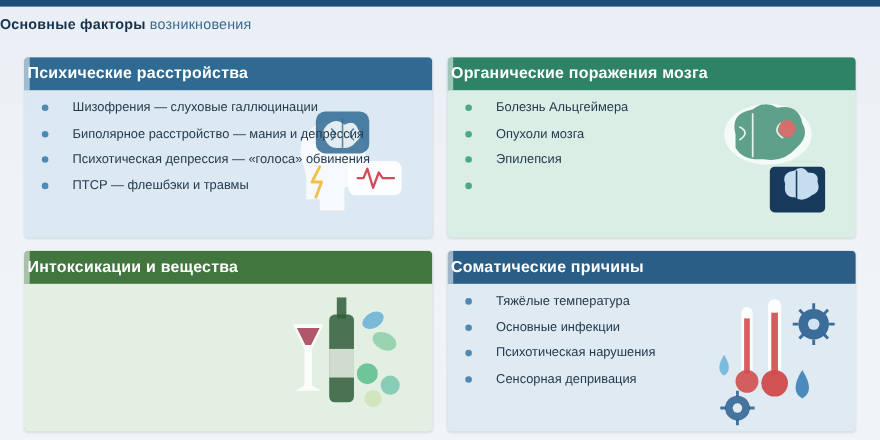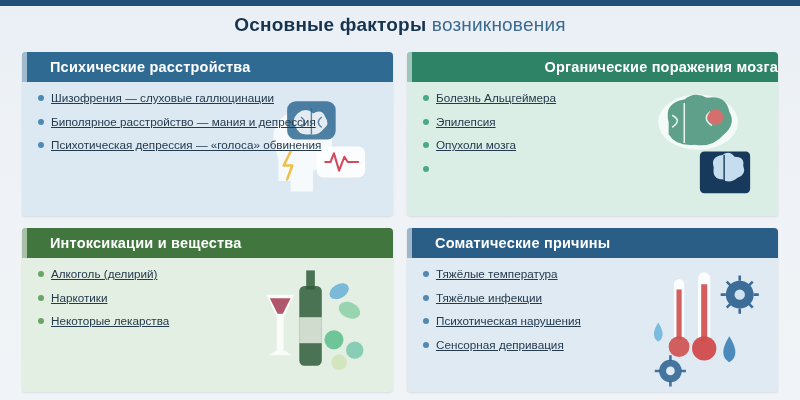--- a/index.html
+++ b/index.html
@@ -23,22 +23,21 @@
     position: absolute;
     top: 0; left: 0; right: 0;
     height: 6px;
     background: #1f4e79;
   }
   .title {
     position: absolute;
     top: 14px;
     left: 0;
     right: 0;
-    text-align: center;
-    font-size: 19px;
+    font-size: 13px;
     color: #2e4a63;
     letter-spacing: .2px;
   }
   .title b {
     color: #16334d;
     font-weight: bold;
   }
   .title span.light {
     color: #3b6a8f;
     font-weight: normal;
@@ -60,21 +59,21 @@
     position: relative;
     border-radius: 4px;
     overflow: hidden;
     box-shadow: 0 1px 2px rgba(20,50,80,.12);
   }
   .card .hdr {
     position: relative;
     height: 30px;
     display: flex;
     align-items: center;
-    padding-left: 28px;
+    padding-left: 3px;
     color: #ffffff;
     font-size: 14.5px;
     font-weight: bold;
     letter-spacing: .2px;
   }
   .card .hdr .accentbar {
     position: absolute;
     left: 0; top: 0; bottom: 0;
     width: 5px;
     background: rgba(255,255,255,.55);
@@ -84,40 +83,39 @@
     top: 30px; left: 0; right: 0; bottom: 0;
   }
   .bullets {
     position: relative;
     padding: 9px 0 0 16px;
     z-index: 3;
   }
   .bullet {
     display: flex;
     align-items: flex-start;
-    gap: 7px;
+    gap: 22px;
     margin-bottom: 9px;
     font-size: 11.7px;
     color: #243a4d;
     line-height: 1.25;
-    text-decoration: underline;
   }
   .dot {
     width: 6px; height: 6px;
     border-radius: 50%;
     margin-top: 4px;
     flex: 0 0 auto;
   }
 
   
   .c1 { background: #dce9f3; }
   .c1 .hdr { background: #2f6a93; }
   .c1 .dot { background: #4e8ab5; }
   .c2 { background: #daeee6; }
-  .c2 .hdr { background: #2e8266; justify-content: flex-end; }
+  .c2 .hdr { background: #2e8266; }
   .c2 .dot { background: #4ba888; }
   .c3 { background: #e3efe3; }
   .c3 .hdr { background: #41763f; }
   .c3 .dot { background: #6aa567; }
   .c4 { background: #dfeaf2; }
   .c4 .hdr { background: #2b5e87; }
   .c4 .dot { background: #5189b0; }
 
   .art {
     position: absolute;
@@ -165,20 +163,24 @@
               <span>Шизофрения — слуховые галлюцинации</span>
             </div>
           <div class="bullet">
               <span class="dot"></span>
               <span>Биполярное расстройство — мания и депрессия</span>
             </div>
           <div class="bullet">
               <span class="dot"></span>
               <span>Психотическая депрессия — «голоса» обвинения</span>
             </div>
+          <div class="bullet">
+              <span class="dot"></span>
+              <span>ПТСР — флешбэки и травмы</span>
+            </div>
         </div>
       </div>
     </div>
 
     <div class="card c2">
       <div class="hdr">
         <span class="accentbar"></span>
         <span>Органические поражения мозга</span>
       </div>
       <div class="body">
@@ -193,25 +195,25 @@
             <path d="M104 82 L104 114" stroke="#17395c" stroke-width="1.6" fill="none"></path>
           </svg>
         </div>
         <div class="bullets">
           <div class="bullet">
               <span class="dot"></span>
               <span>Болезнь Альцгеймера</span>
             </div>
           <div class="bullet">
               <span class="dot"></span>
+              <span>Опухоли мозга</span>
+            </div>
+          <div class="bullet">
+              <span class="dot"></span>
               <span>Эпилепсия</span>
-            </div>
-          <div class="bullet">
-              <span class="dot"></span>
-              <span>Опухоли мозга</span>
             </div>
           <div class="bullet">
               <span class="dot"></span>
             </div>
         </div>
       </div>
     </div>
 
     <div class="card c3">
       <div class="hdr">
@@ -225,34 +227,20 @@
             <rect x="66" y="12" width="10" height="22" fill="#2f5d3a" opacity=".85"></rect>
             <rect x="58" y="66" width="26" height="30" fill="#e8f0e4" opacity=".85"></rect>
             <path d="M20 40 L52 40 L40 66 L40 104 L50 110 L22 110 L32 104 L32 66 Z" fill="#ffffff" opacity=".8"></path>
             <path d="M24 44 L48 44 L39 62 L33 62 Z" fill="#a33a52" opacity=".85"></path>
             <ellipse cx="104" cy="36" rx="12" ry="8" transform="rotate(-30 104 36)" fill="#6fb3d6" opacity=".9"></ellipse>
             <ellipse cx="116" cy="58" rx="13" ry="9" transform="rotate(25 116 58)" fill="#8fd0a8" opacity=".9"></ellipse>
             <circle cx="98" cy="92" r="11" fill="#5fc08f" opacity=".9"></circle>
             <circle cx="122" cy="104" r="10" fill="#7fc9b0" opacity=".9"></circle>
             <circle cx="104" cy="118" r="9" fill="#cfe3b8" opacity=".9"></circle>
           </svg>
-        </div>
-        <div class="bullets">
-          <div class="bullet">
-              <span class="dot"></span>
-              <span>Алкоголь (делирий)</span>
-            </div>
-          <div class="bullet">
-              <span class="dot"></span>
-              <span>Наркотики</span>
-            </div>
-          <div class="bullet">
-              <span class="dot"></span>
-              <span>Некоторые лекарства</span>
-            </div>
         </div>
       </div>
     </div>
 
     <div class="card c4">
       <div class="hdr">
         <span class="accentbar"></span>
         <span>Соматические причины</span>
       </div>
       <div class="body">
@@ -278,21 +266,21 @@
             </g>
           </svg>
         </div>
         <div class="bullets">
           <div class="bullet">
               <span class="dot"></span>
               <span>Тяжёлые температура</span>
             </div>
           <div class="bullet">
               <span class="dot"></span>
-              <span>Тяжёлые инфекции</span>
+              <span>Основные инфекции</span>
             </div>
           <div class="bullet">
               <span class="dot"></span>
               <span>Психотическая нарушения</span>
             </div>
           <div class="bullet">
               <span class="dot"></span>
               <span>Сенсорная депривация</span>
             </div>
         </div>

